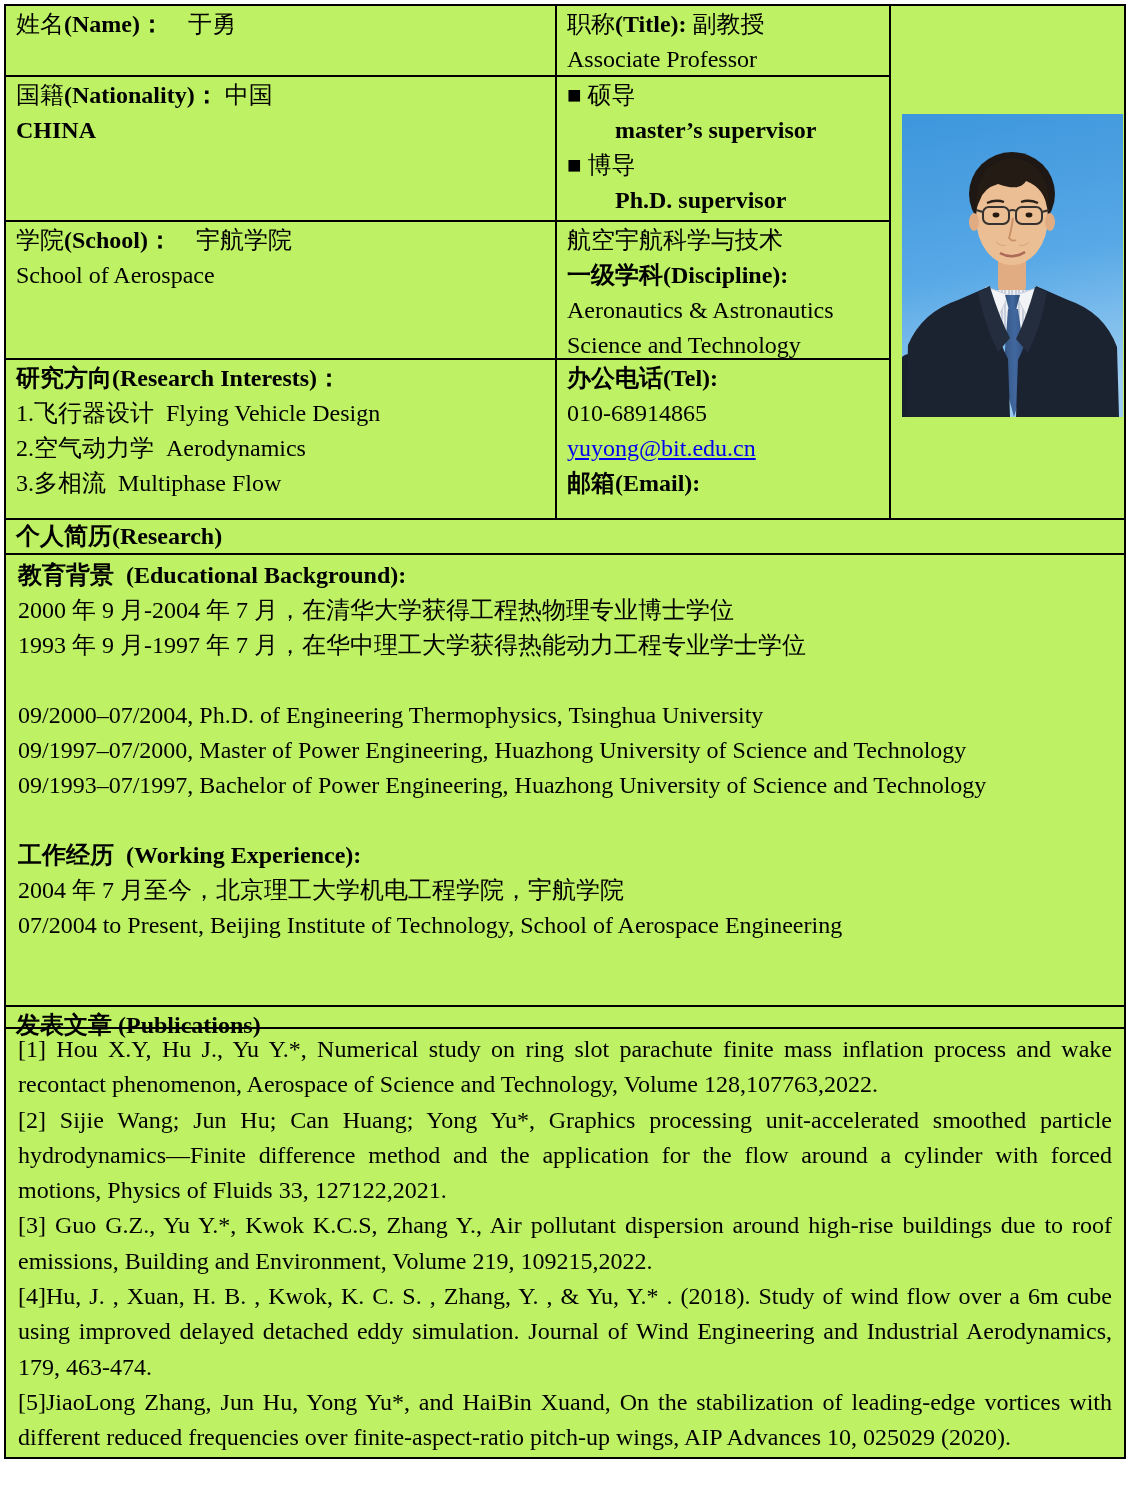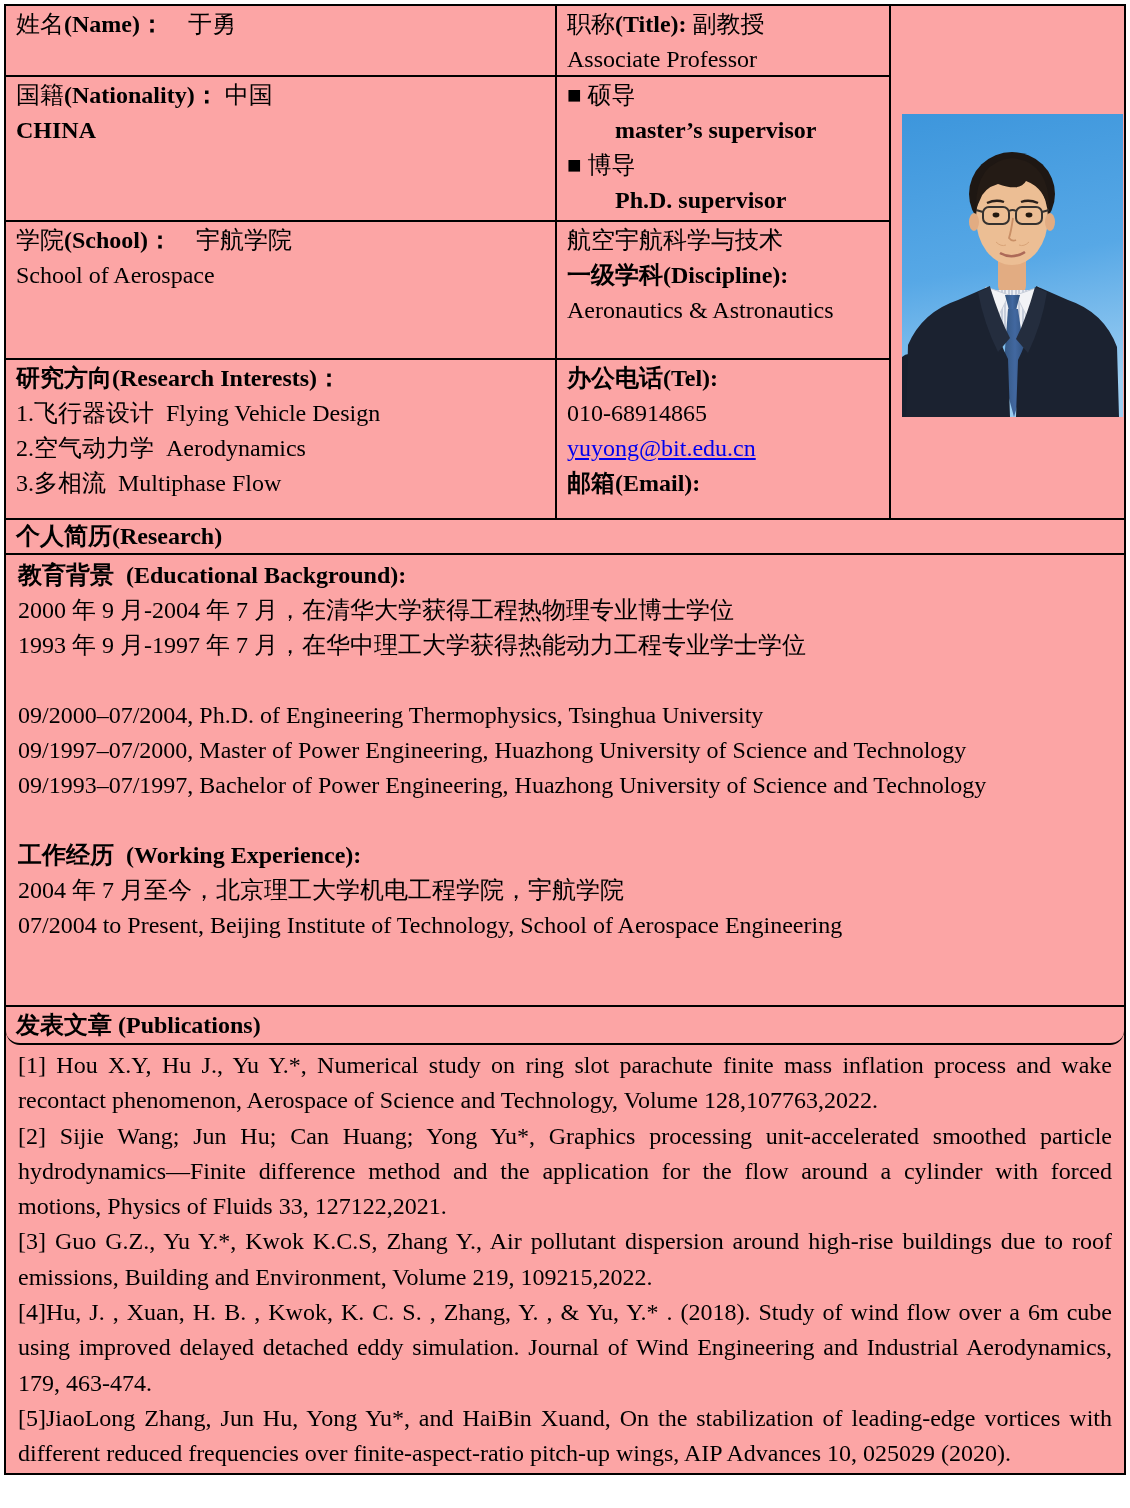--- a/index.html
+++ b/index.html
@@ -3,21 +3,21 @@
 <meta charset="utf-8">
 <style>
   html,body{margin:0;padding:0;background:#fff;}
   body{
     width:1130px;height:1508px;position:relative;
     font-family:"Liberation Serif","DejaVu Serif",serif;
     color:#000;font-size:24px;
   }
   .doc{
     position:absolute;left:4px;top:4px;width:1122px;box-sizing:border-box;
-    border:2.5px solid #000;background:#fca5a5;
+    border:2.5px solid #000;background:#bef264;
   }
   
   .info-grid{
     display:grid;
     grid-template-columns:551px 334px auto;
     grid-template-rows:71px 145px 138px 160px;
   }
   .cell{
     box-sizing:border-box;border-right:2px solid #000;border-bottom:2px solid #000;
     padding:1px 10px 0 10px;overflow:hidden;
@@ -28,21 +28,21 @@
   }
   .indent{padding-left:48px;}
   b{font-weight:bold;}
   .portrait{width:221px;height:303px;margin:108px 0 0 11px;display:block;}
   
   .band{
     box-sizing:border-box;border-bottom:2px solid #000;
     padding:0 10px;line-height:33px;white-space:pre-wrap;
   }
   .band1{height:35px;}
-  .band2{height:38px;line-height:36px;border-radius:14px;}
+  .band2{height:22px;line-height:36px;}
   .body-block{
     box-sizing:border-box;padding:3px 12px 0 12px;
   }
   .bio-body{height:452px;border-bottom:2px solid #000;}
   .bio-line{line-height:35px;white-space:pre-wrap;}
   .spacer{height:35px;}
   .pub-body{height:428px;text-align:justify;}
   .pub-body p{margin:0;line-height:35.3px;}
   a.email{color:#0000EE;text-decoration:underline;}
 </style>
@@ -137,20 +137,21 @@
 
     <div class="cell">
       <div class="line"><span>学院</span><b>(School)：</b><span>　宇航学院</span></div>
       <div class="line">School of Aerospace</div>
     </div>
 
     <div class="cell">
       <div class="line">航空宇航科学与技术</div>
       <div class="line"><b>一级学科</b><b>(Discipline):</b></div>
       <div class="line">Aeronautics &amp; Astronautics</div>
+      <div class="line">Science and Technology</div>
     </div>
 
     <div class="cell">
       <div class="line"><b>研究方向</b><b>(Research Interests)：</b></div>
       <div class="line">1.飞行器设计  Flying Vehicle Design</div>
       <div class="line">2.空气动力学  Aerodynamics</div>
       <div class="line">3.多相流  Multiphase Flow</div>
     </div>
 
     <div class="cell">

